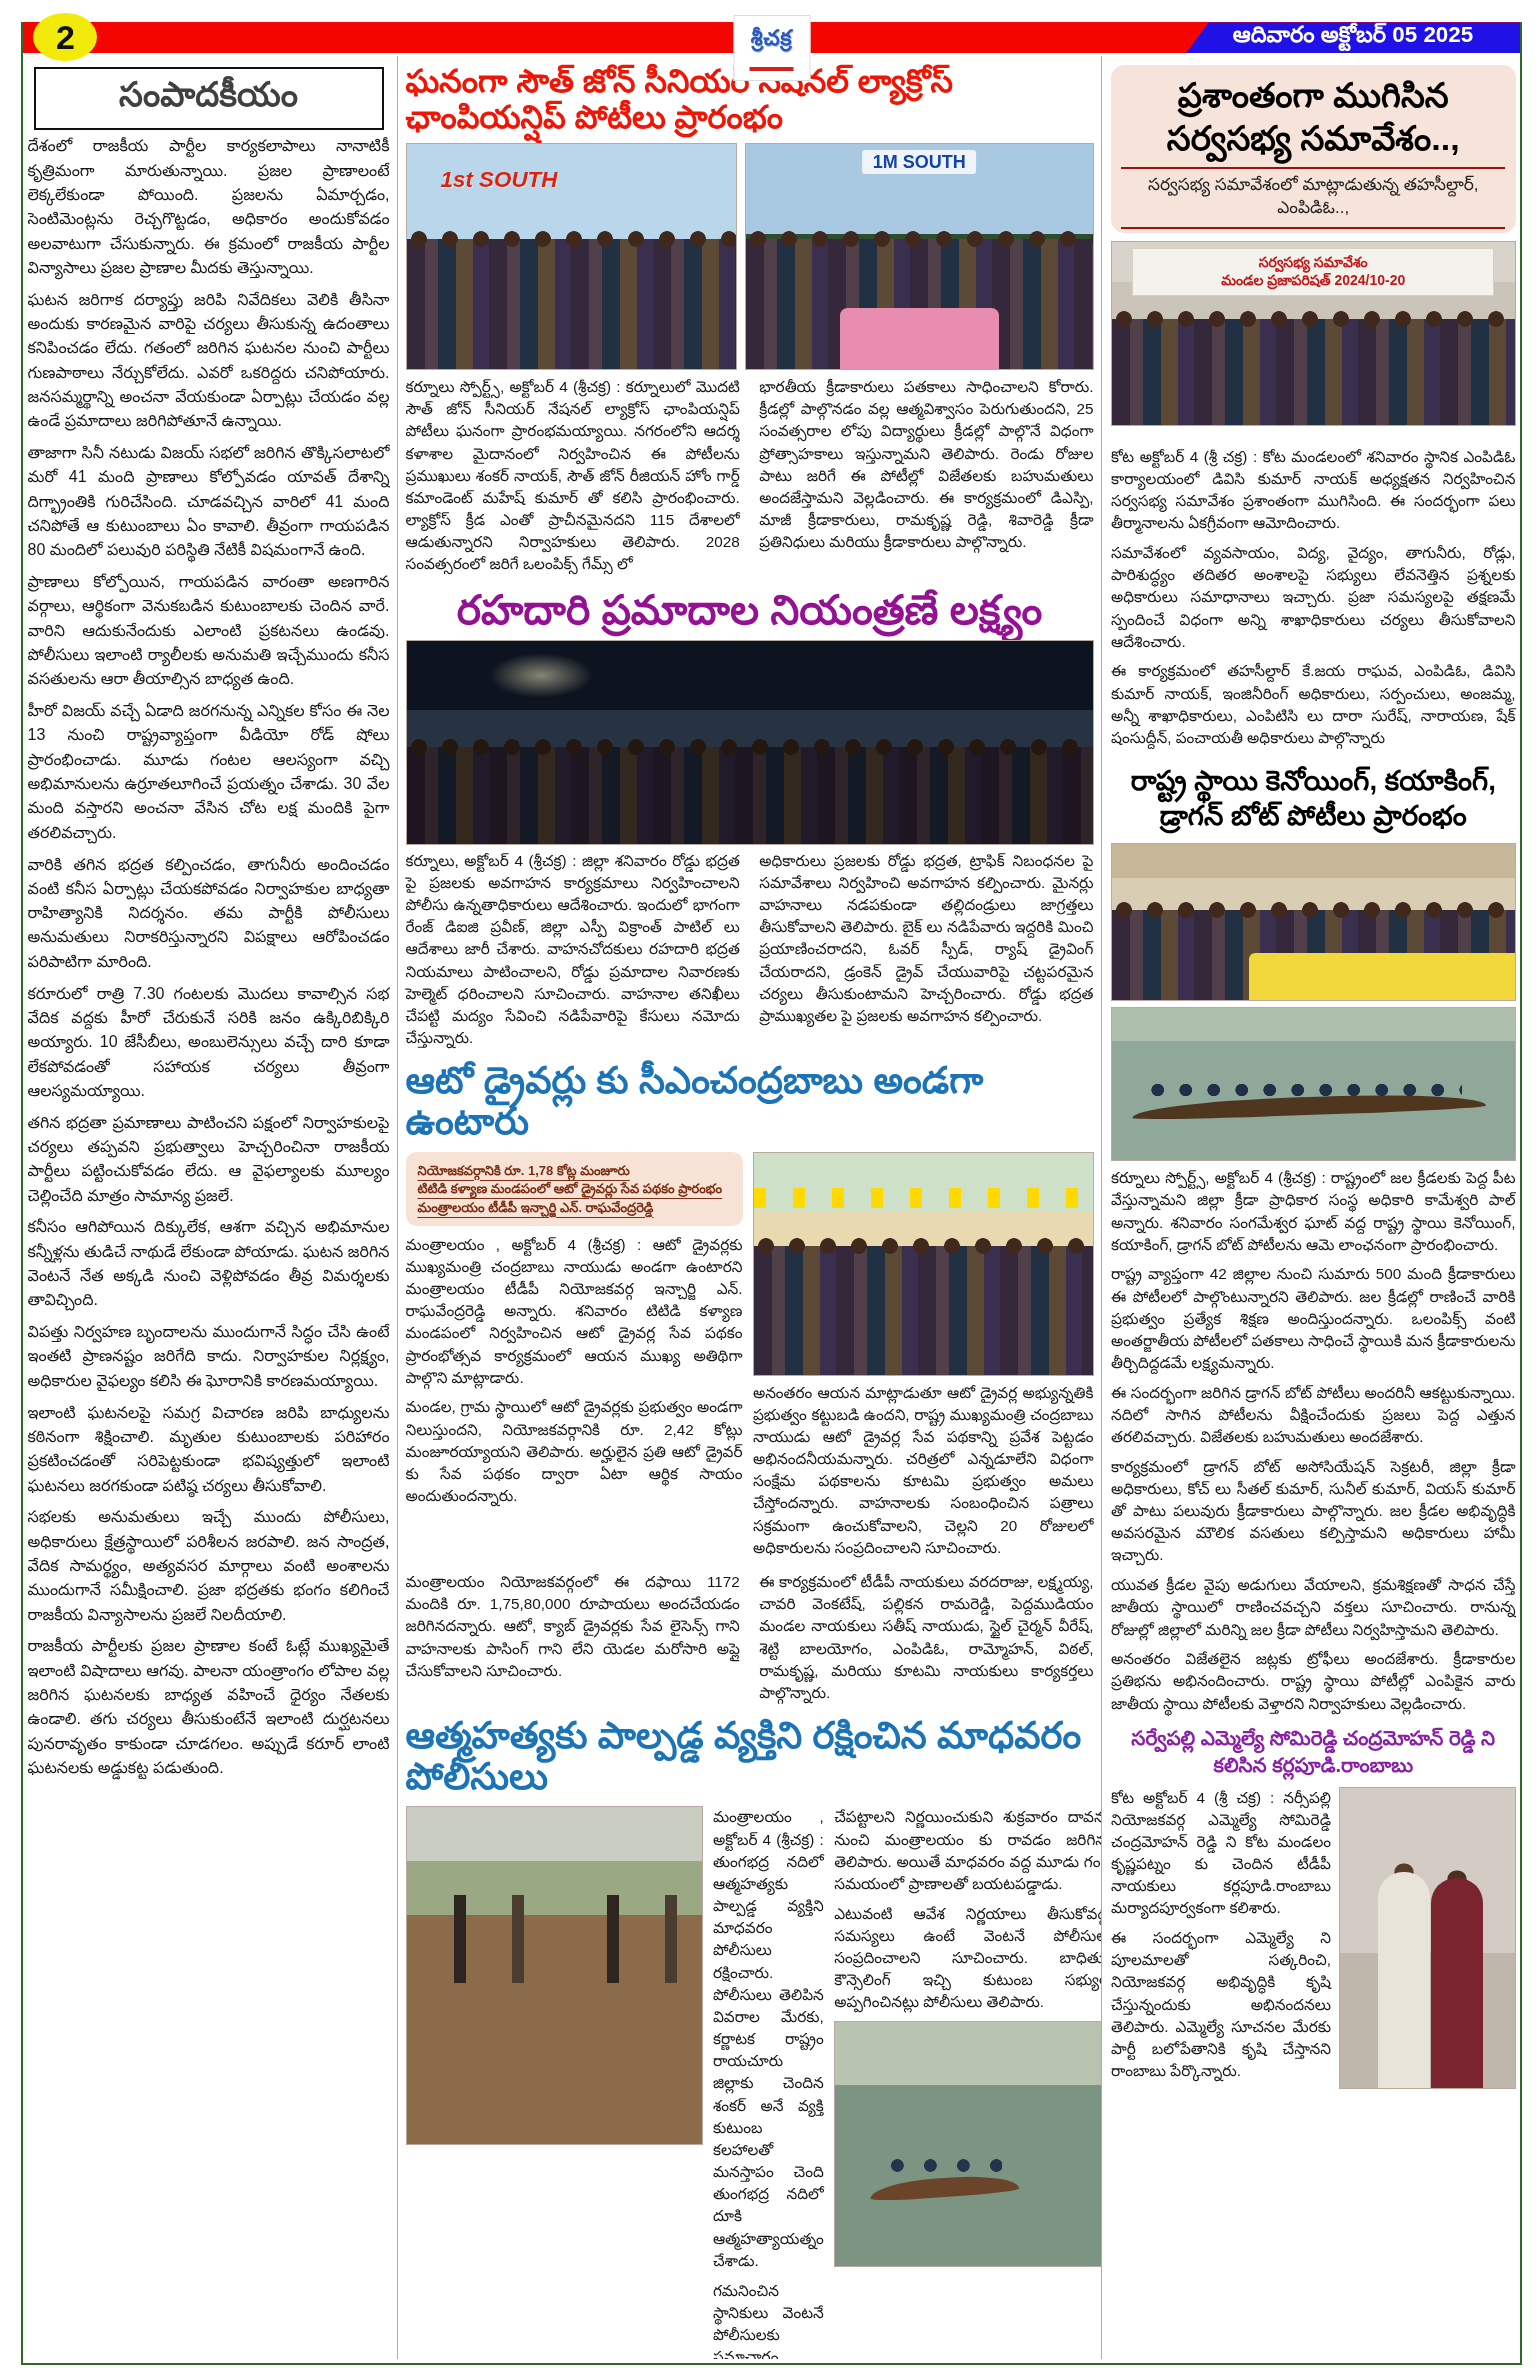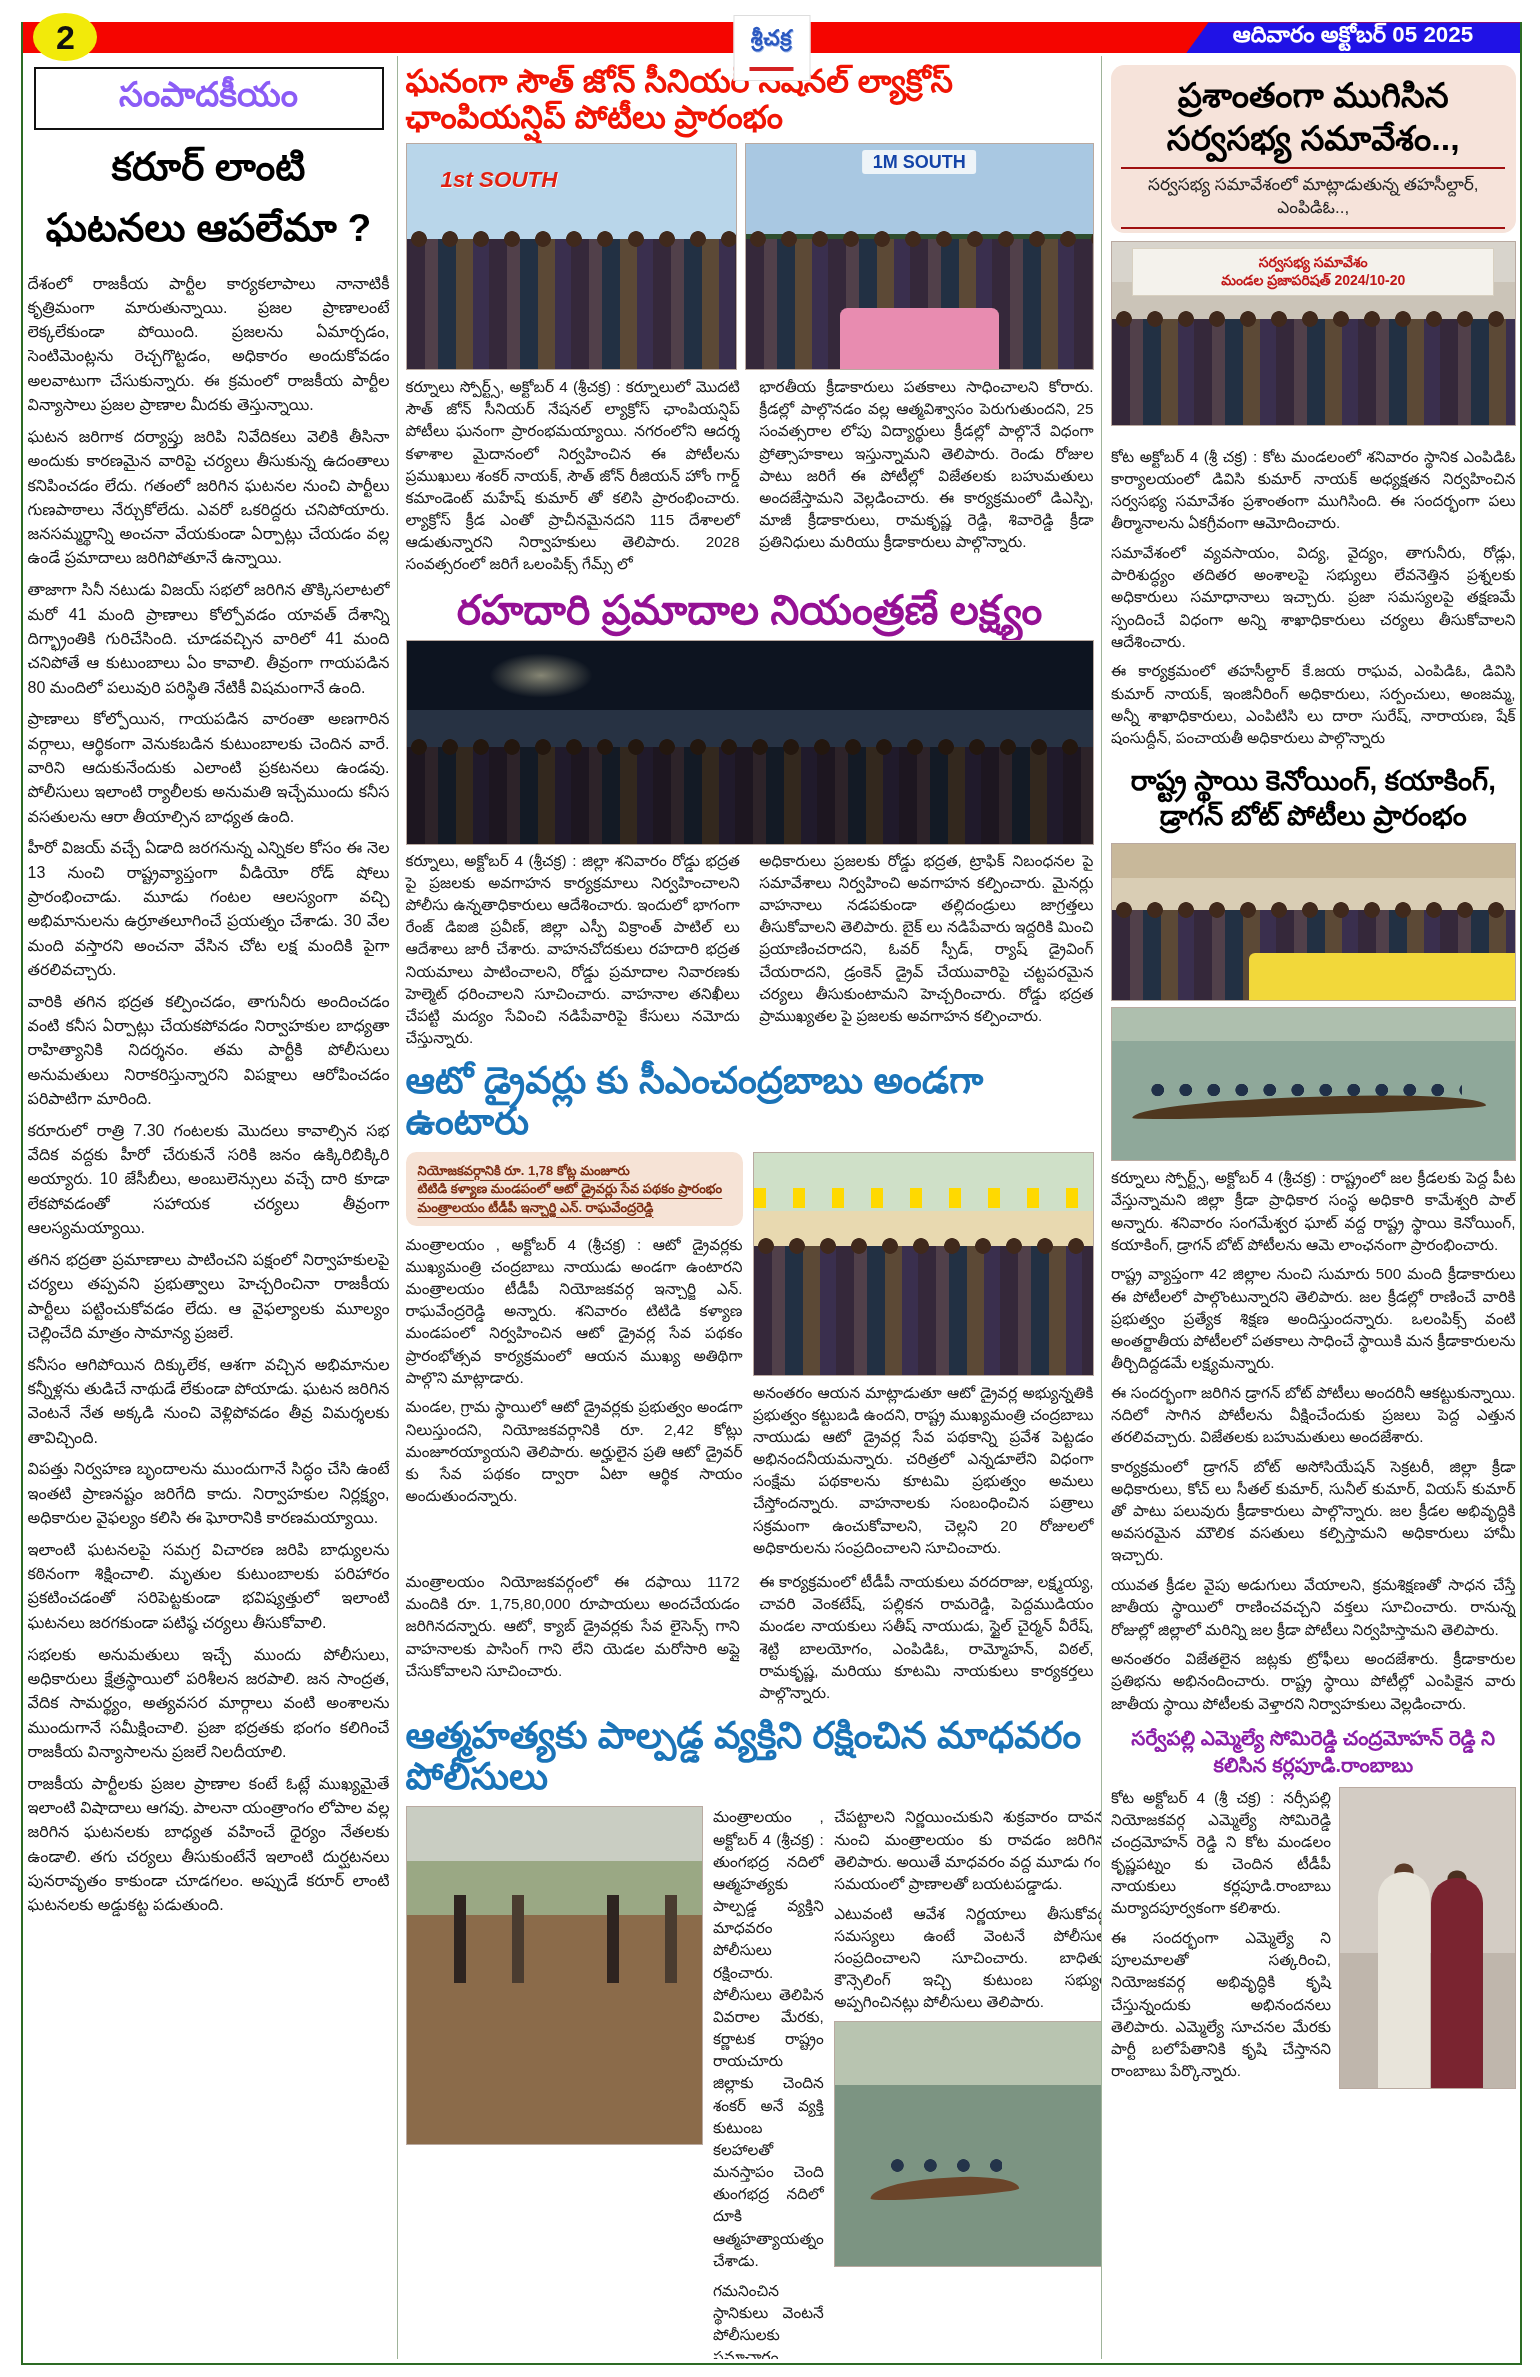--- a/index.html
+++ b/index.html
@@ -18,21 +18,21 @@
   .content{display:grid;grid-template-columns:362px 705px 1fr;gap:0 7.5px;height:calc(100% - 31px);padding:3px 4.5px 4.5px 4.5px;box-sizing:border-box;}
   .col{overflow:hidden;min-width:0;}
   .col-mid{border-left:0.7px solid #9fb49a;border-right:0.7px solid #9fb49a;padding:0 7.5px;}
   .col-right{padding-left:1.5px;}
   
   .body-text{font-size:15.3px;line-height:1.45;text-align:justify;color:#161616;}
   .body-text p{margin:0 0 7.5px 0;}
   .ed-body{font-size:16px;line-height:1.52;}
   .cols2{column-count:2;column-gap:19.4px;margin:4.5px 0 1.5px 0;}
   
-  .ed-box{border:2.2px solid #111;margin:10.4px 6px 4.5px 6px;padding:6px 3px;text-align:center;font-size:34px;font-weight:800;color:#8b5cf6;}
+  .ed-box{border:2.2px solid #111;margin:10.4px 6px 4.5px 6px;padding:6px 3px;text-align:center;font-size:34px;font-weight:800;color:#404040;}
   .ed-head{font-size:39px;font-weight:800;text-align:center;line-height:1.55;margin:7.5px 0 13.4px 0;color:#000;}
   .hl-red{color:#f01505;font-size:32px;font-weight:800;margin:7.5px 0 7.5px 0;line-height:1.12;}
   .hl-purple{color:#941194;font-size:41px;font-weight:800;text-align:center;margin:12px 0 7.5px 0;line-height:1.1;}
   .hl-blue{color:#1b74b8;font-size:37px;font-weight:800;text-align:left;margin:12px 0 9px 0;line-height:1.1;}
   .hl-purple-sm{color:#8b1fa8;font-size:20px;font-weight:800;text-align:center;margin:10.4px 0 7.5px 0;line-height:1.35;}
   .r-headbox{background:#f6e3da;border-radius:13.4px;padding:9px 10.4px 4.5px 10.4px;margin:9px 0 7.5px 0;}
   .r-head{font-size:34px;font-weight:800;text-align:center;line-height:1.25;color:#000;}
   .r-caption{border-top:2.2px solid #a01010;border-bottom:2.2px solid #a01010;font-size:17px;text-align:center;padding:6px 1.5px;margin-top:7.5px;color:#222;}
   .r-subhead{font-size:27.6px;font-weight:800;text-align:center;margin:13.4px 0 9px 0;line-height:1.3;color:#000;}
   .subhead-box{background:#f6e3d6;border-radius:10.4px;padding:9px 12px;margin-bottom:7.5px;}
@@ -88,24 +88,20 @@
     </div>
     <div class="datebox">
         <span>ఆదివారం  అక్టోబర్ 05 2025</span>
       </div>
   </div>
 
   <div class="content">
 
     <div class="col col-left">
       <div class="ed-box">సంపాదకీయం</div>
-      <div class="ed-head">
-        <span>కరూర్ లాంటి</span><br>
-        <span>ఘటనలు ఆపలేమా ?</span>
-      </div>
       <div class="body-text ed-body">
           <p>దేశంలో రాజకీయ పార్టీల కార్యకలాపాలు నానాటికీ కృత్రిమంగా మారుతున్నాయి. ప్రజల ప్రాణాలంటే లెక్కలేకుండా పోయింది. ప్రజలను ఏమార్చడం, సెంటిమెంట్లను రెచ్చగొట్టడం, అధికారం అందుకోవడం అలవాటుగా చేసుకున్నారు. ఈ క్రమంలో రాజకీయ పార్టీల విన్యాసాలు ప్రజల ప్రాణాల మీదకు తెస్తున్నాయి.</p>
           <p>ఘటన జరిగాక దర్యాప్తు జరిపి నివేదికలు వెలికి తీసినా అందుకు కారణమైన వారిపై చర్యలు తీసుకున్న ఉదంతాలు కనిపించడం లేదు. గతంలో జరిగిన ఘటనల నుంచి పార్టీలు గుణపాఠాలు నేర్చుకోలేదు. ఎవరో ఒకరిద్దరు చనిపోయారు. జనసమ్మర్థాన్ని అంచనా వేయకుండా ఏర్పాట్లు చేయడం వల్ల ఉండే ప్రమాదాలు జరిగిపోతూనే ఉన్నాయి.</p>
           <p>తాజాగా సినీ నటుడు విజయ్ సభలో జరిగిన తొక్కిసలాటలో మరో 41 మంది ప్రాణాలు కోల్పోవడం యావత్ దేశాన్ని దిగ్భ్రాంతికి గురిచేసింది. చూడవచ్చిన వారిలో 41 మంది చనిపోతే ఆ కుటుంబాలు ఏం కావాలి. తీవ్రంగా గాయపడిన 80 మందిలో పలువురి పరిస్థితి నేటికీ విషమంగానే ఉంది.</p>
           <p>ప్రాణాలు కోల్పోయిన, గాయపడిన వారంతా అణగారిన వర్గాలు, ఆర్థికంగా వెనుకబడిన కుటుంబాలకు చెందిన వారే. వారిని ఆదుకునేందుకు ఎలాంటి ప్రకటనలు ఉండవు. పోలీసులు ఇలాంటి ర్యాలీలకు అనుమతి ఇచ్చేముందు కనీస వసతులను ఆరా తీయాల్సిన బాధ్యత ఉంది.</p>
           <p>హీరో విజయ్ వచ్చే ఏడాది జరగనున్న ఎన్నికల కోసం ఈ నెల 13 నుంచి రాష్ట్రవ్యాప్తంగా వీడియో రోడ్ షోలు ప్రారంభించాడు. మూడు గంటల ఆలస్యంగా వచ్చి అభిమానులను ఉర్రూతలూగించే ప్రయత్నం చేశాడు. 30 వేల మంది వస్తారని అంచనా వేసిన చోట లక్ష మందికి పైగా తరలివచ్చారు.</p>
           <p>వారికి తగిన భద్రత కల్పించడం, తాగునీరు అందించడం వంటి కనీస ఏర్పాట్లు చేయకపోవడం నిర్వాహకుల బాధ్యతా రాహిత్యానికి నిదర్శనం. తమ పార్టీకి పోలీసులు అనుమతులు నిరాకరిస్తున్నారని విపక్షాలు ఆరోపించడం పరిపాటిగా మారింది.</p>
           <p>కరూరులో రాత్రి 7.30 గంటలకు మొదలు కావాల్సిన సభ వేదిక వద్దకు హీరో చేరుకునే సరికి జనం ఉక్కిరిబిక్కిరి అయ్యారు. 10 జేసీబీలు, అంబులెన్సులు వచ్చే దారి కూడా లేకపోవడంతో సహాయక చర్యలు తీవ్రంగా ఆలస్యమయ్యాయి.</p>
           <p>తగిన భద్రతా ప్రమాణాలు పాటించని పక్షంలో నిర్వాహకులపై చర్యలు తప్పవని ప్రభుత్వాలు హెచ్చరించినా రాజకీయ పార్టీలు పట్టించుకోవడం లేదు. ఆ వైఫల్యాలకు మూల్యం చెల్లించేది మాత్రం సామాన్య ప్రజలే.</p>
           <p>కనీసం ఆగిపోయిన దిక్కులేక, ఆశగా వచ్చిన అభిమానుల కన్నీళ్లను తుడిచే నాథుడే లేకుండా పోయాడు. ఘటన జరిగిన వెంటనే నేత అక్కడి నుంచి వెళ్లిపోవడం తీవ్ర విమర్శలకు తావిచ్చింది.</p>

